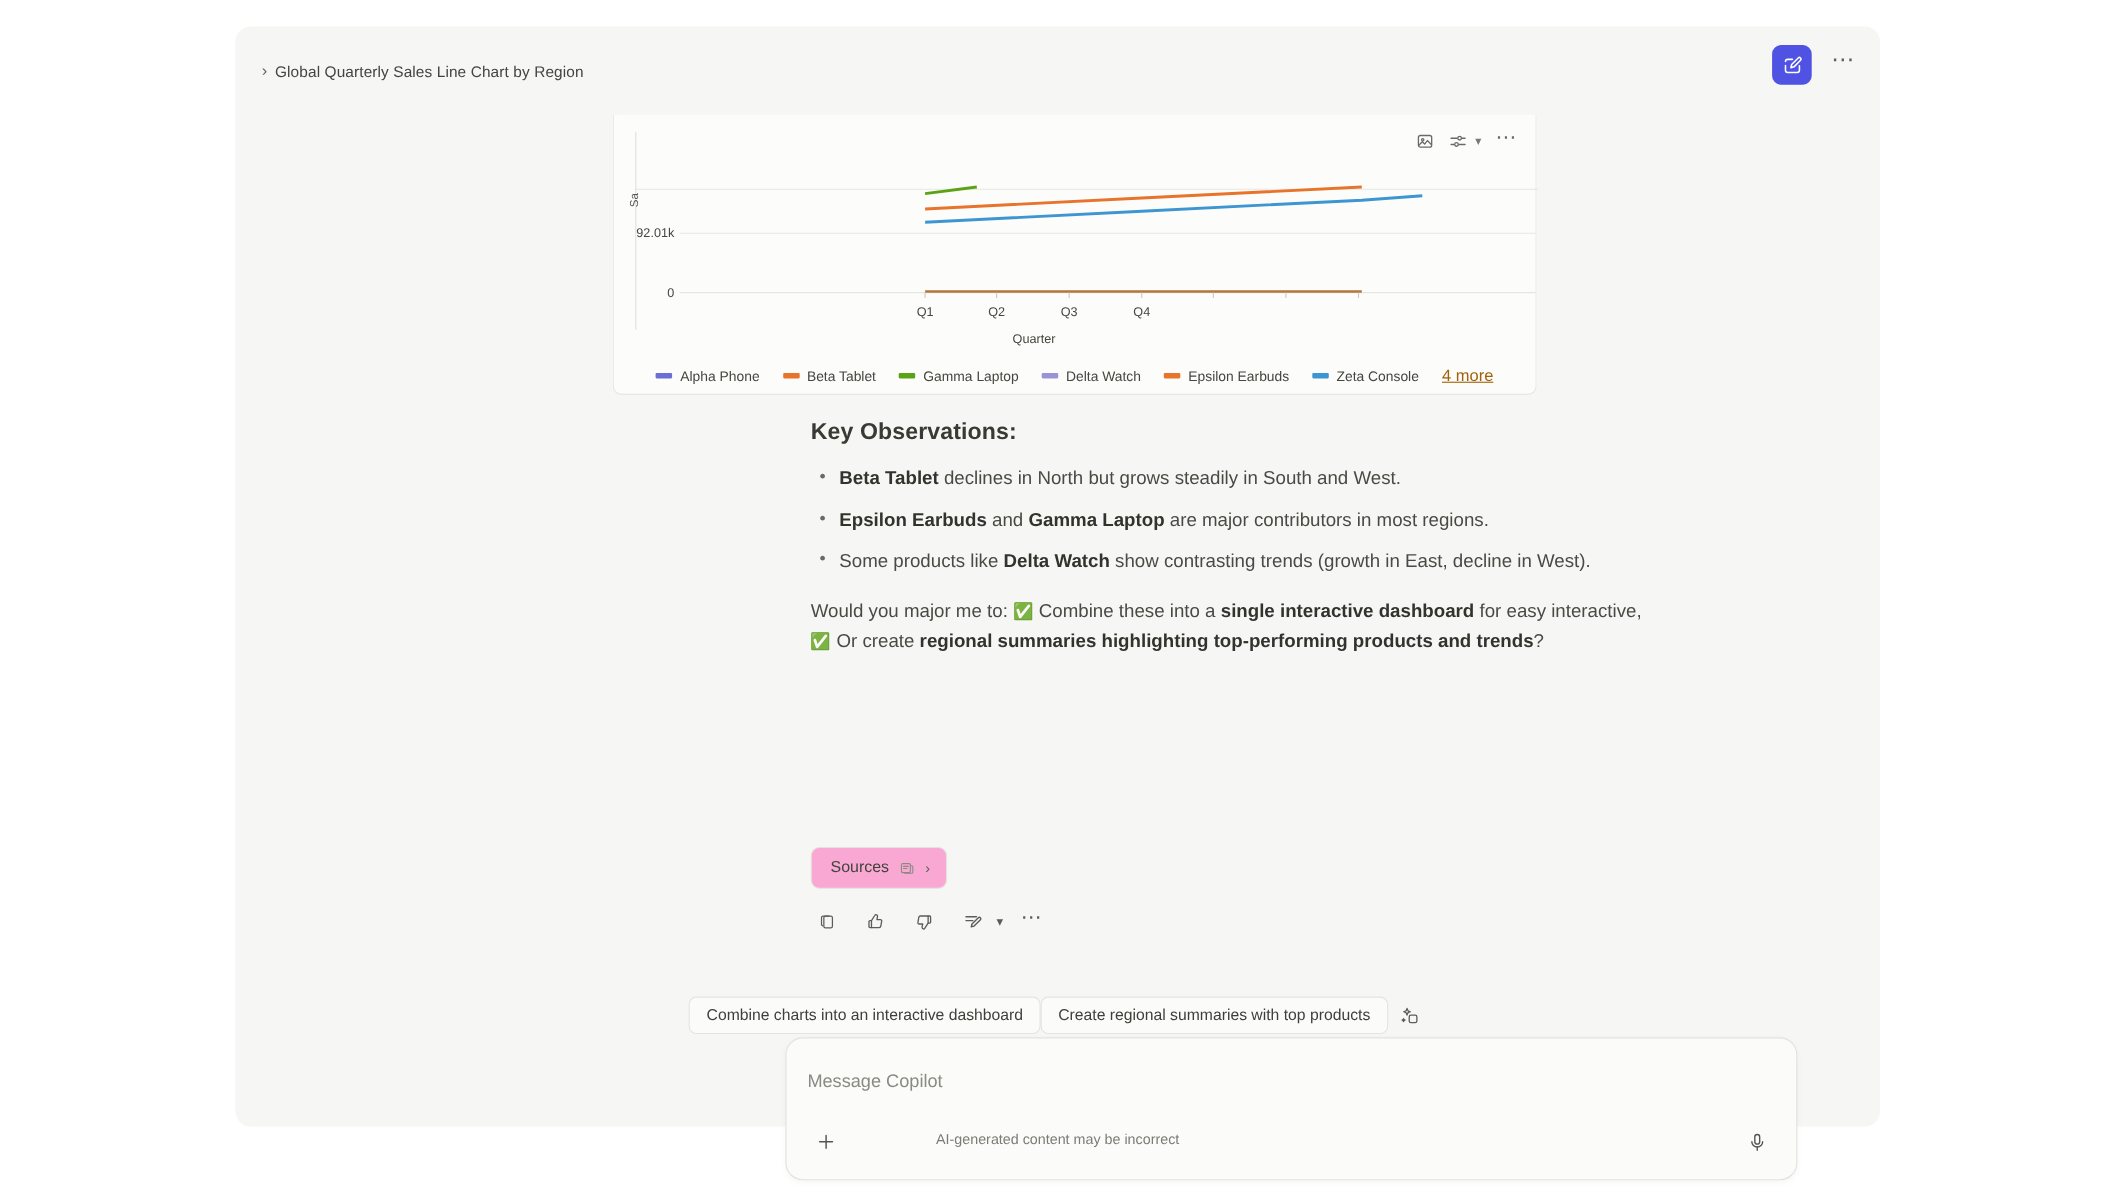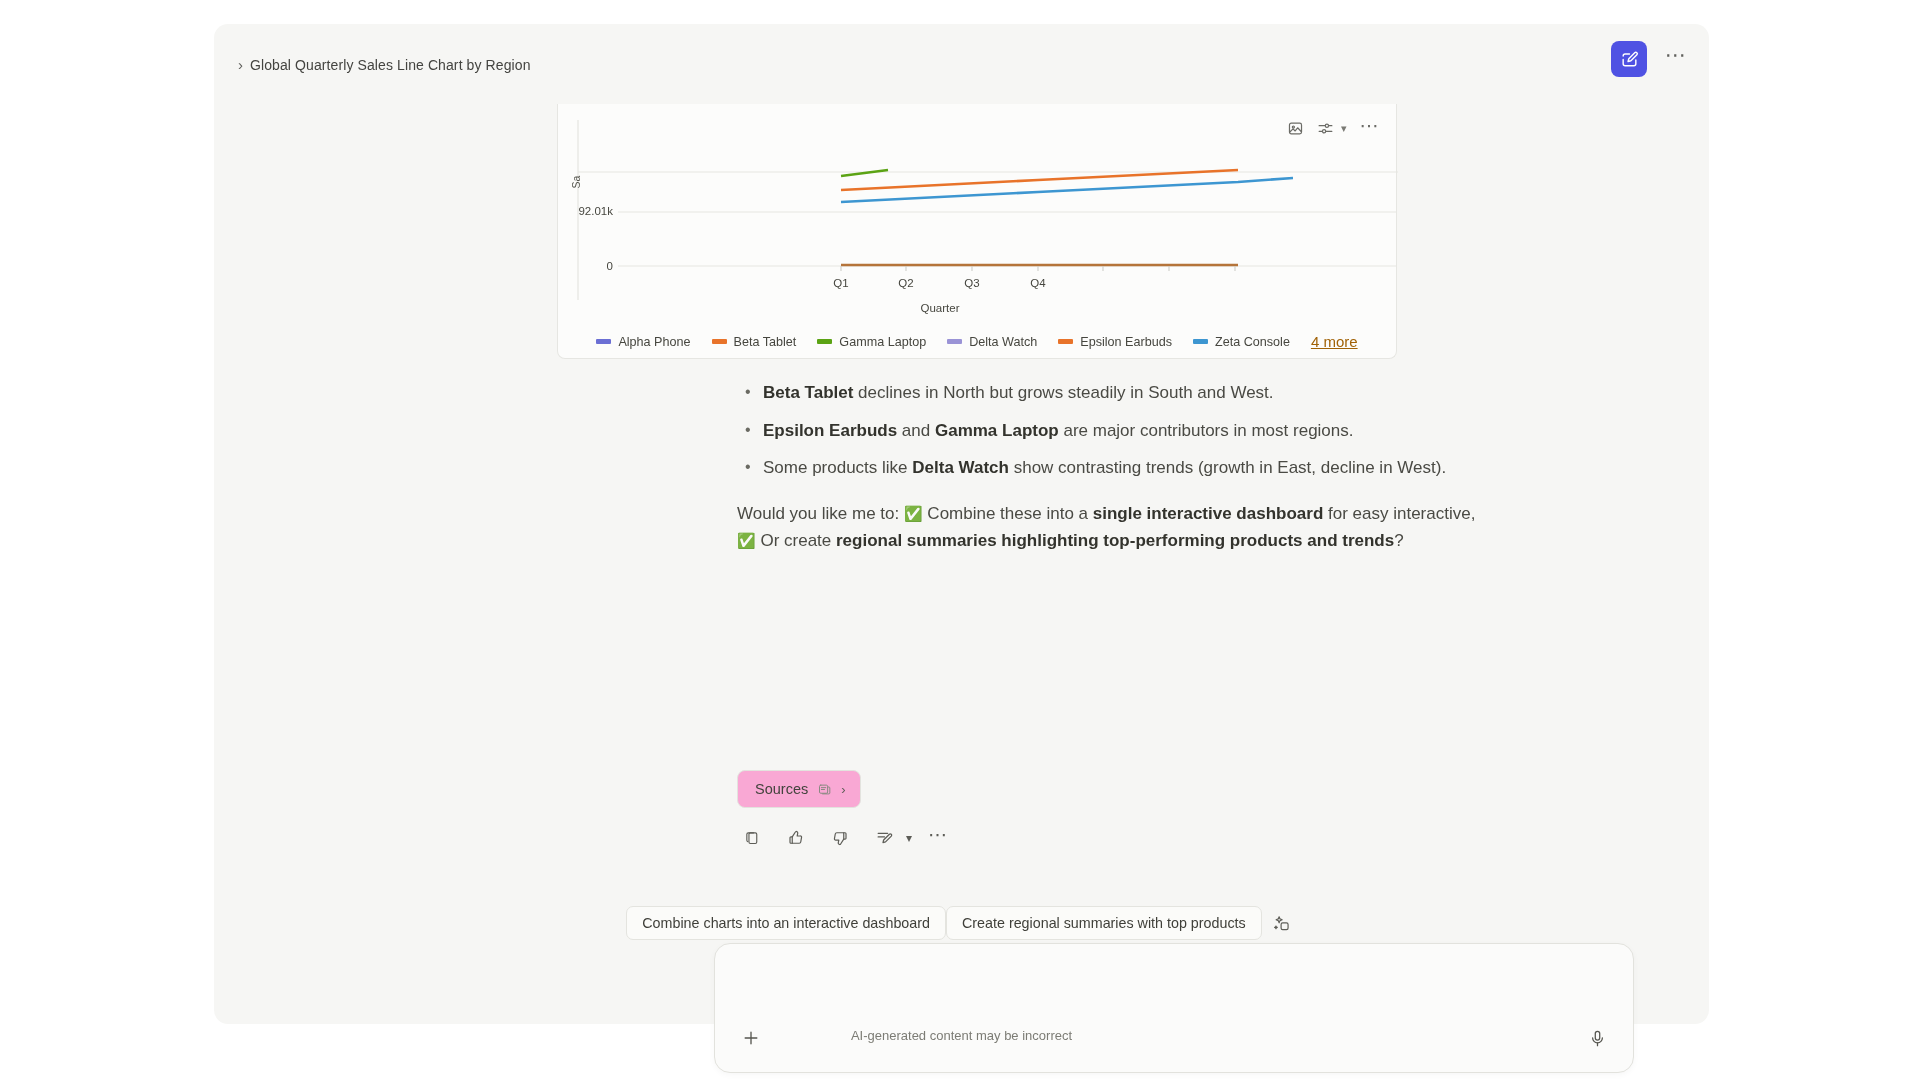--- a/index.html
+++ b/index.html
@@ -317,33 +317,34 @@
           </div>
           <div class="legend-item">
             <span class="legend-swatch" style="background:#3d96d1"></span>
             <span class="legend-label">Zeta Console</span>
           </div>
           <span class="legend-more">4 more</span>
         </div>
       </div>
 
       <div class="msg">
+        <h3>Key Observations:</h3>
         <ul class="bullets">
           <li>
             <b>Beta Tablet</b><span> declines in North but grows steadily in South and West.</span>
           </li>
           <li>
             <b>Epsilon Earbuds</b><span> and </span><b>Gamma Laptop</b><span> are major contributors in most regions.</span>
           </li>
           <li>
             <span>Some products like </span><b>Delta Watch</b><span> show contrasting trends (growth in East, decline in West).</span>
           </li>
         </ul>
         <p class="para">
-          <span>Would you like me to:</span>
+          <span>Would you major me to:</span>
           <span class="check">✅</span><span> Combine these into a </span><b>single interactive dashboard</b><span> for easy interactive,</span><br>
           <span class="check">✅</span><span> Or create </span><b>regional summaries highlighting top-performing products and trends</b><span>?</span>
         </p>
       </div>
 
       <div class="sources">
         <span class="sources-label">Sources</span>
         <svg width="15" height="15" viewBox="0 0 24 24" fill="none" stroke="#8a8a82" stroke-width="1.6" stroke-linecap="round" stroke-linejoin="round">
           <rect x="4" y="5" width="13" height="13" rx="2"></rect>
           <path d="M7 9h7M7 12h5"></path>
@@ -388,20 +389,21 @@
         <span class="chip-spark">
           <svg width="19" height="19" viewBox="0 0 24 24" fill="none" stroke="currentColor" stroke-width="1.5" stroke-linecap="round" stroke-linejoin="round">
             <path d="M9 3.5l1.1 2.7L12.8 7.3 10.1 8.4 9 11.1 7.9 8.4 5.2 7.3 7.9 6.2z"></path>
             <path d="M13.5 11.2h4.8a2 2 0 0 1 2 2v4.6a2 2 0 0 1-2 2h-4.8a2 2 0 0 1-2-2v-4.6a2 2 0 0 1 2-2z"></path>
             <path d="M5 15.2l.5 1.2 1.2.5-1.2.5L5 18.6l-.5-1.2-1.2-.5 1.2-.5z"></path>
           </svg>
         </span>
       </div>
 
       <div class="composer">
+        <input class="composer-input" type="text" placeholder="Message Copilot" style="">
         <div class="composer-bar">
           <button class="plus-btn">
             <svg width="20" height="20" viewBox="0 0 24 24" fill="none" stroke="currentColor" stroke-width="1.6" stroke-linecap="round">
               <path d="M12 5v14M5 12h14"></path>
             </svg>
           </button>
           <button class="mic-btn">
             <svg width="19" height="19" viewBox="0 0 24 24" fill="none" stroke="currentColor" stroke-width="1.6" stroke-linecap="round" stroke-linejoin="round">
               <rect x="9.2" y="3" width="5.6" height="11" rx="2.8"></rect>
               <path d="M5.8 11.2a6.2 6.2 0 0 0 12.4 0"></path>

